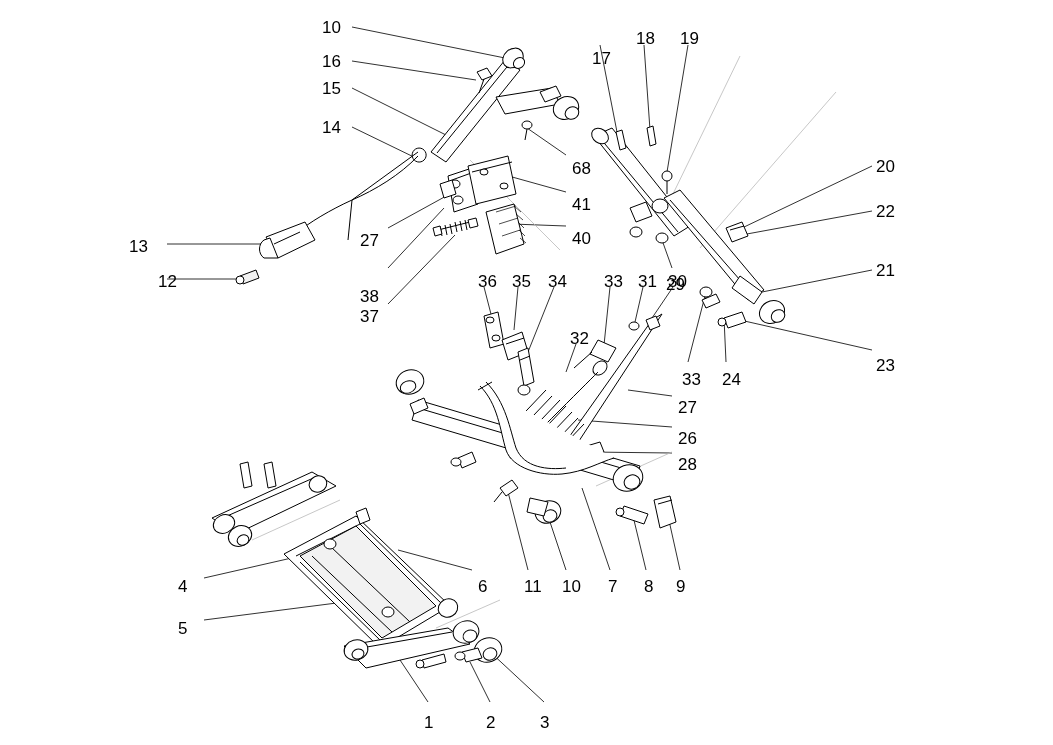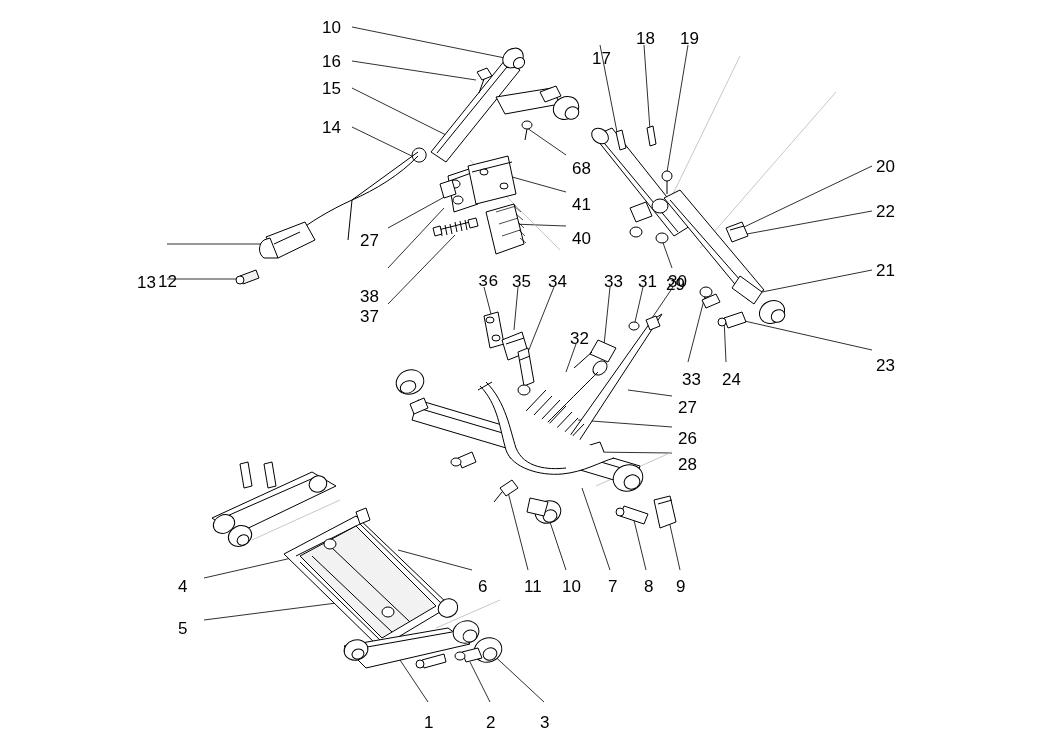--- a/index.html
+++ b/index.html
@@ -338,39 +338,39 @@
 
       <path class="fillw" d="M356 512 L366 508 L370 520 L360 524 Z"></path>
     </g>
 
   </svg>
 
   <div class="callout-label" style="left:322px; top:19px;">10</div>
   <div class="callout-label" style="left:322px; top:53px;">16</div>
   <div class="callout-label" style="left:322px; top:80px;">15</div>
   <div class="callout-label" style="left:322px; top:119px;">14</div>
-  <div class="callout-label" style="left:137px; top:238px;margin-top:36px;">13</div>
+  <div class="callout-label" style="left:129px; top:238px;">13</div>
   <div class="callout-label" style="left:123px; top:273px;margin-left:35px;">12</div>
   <div class="callout-label" style="left:360px; top:232px;">27</div>
   <div class="callout-label" style="left:360px; top:288px;">38</div>
   <div class="callout-label" style="left:360px; top:308px;">37</div>
   <div class="callout-label" style="left:572px; top:160px;">68</div>
   <div class="callout-label" style="left:572px; top:196px;">41</div>
   <div class="callout-label" style="left:572px; top:230px;">40</div>
   <div class="callout-label" style="left:592px; top:30px;margin-top:20px;">17</div>
   <div class="callout-label" style="left:636px; top:30px;">18</div>
   <div class="callout-label" style="left:680px; top:30px;">19</div>
   <div class="callout-label" style="left:876px; top:158px;">20</div>
   <div class="callout-label" style="left:876px; top:203px;">22</div>
   <div class="callout-label" style="left:876px; top:262px;">21</div>
   <div class="callout-label" style="left:876px; top:357px;">23</div>
   <div class="callout-label" style="left:666px; top:276px;">29</div>
   <div class="callout-label" style="left:682px; top:371px;">33</div>
   <div class="callout-label" style="left:722px; top:371px;">24</div>
-  <div class="callout-label" style="left:478px; top:273px;font-family:Liberation Mono, monospace;">36</div>
+  <div class="callout-label" style="left:478px; top:273px;">36</div>
   <div class="callout-label" style="left:512px; top:273px;">35</div>
   <div class="callout-label" style="left:548px; top:273px;">34</div>
   <div class="callout-label" style="left:604px; top:273px;">33</div>
   <div class="callout-label" style="left:638px; top:273px;">31</div>
   <div class="callout-label" style="left:668px; top:273px;">30</div>
   <div class="callout-label" style="left:570px; top:330px;">32</div>
   <div class="callout-label" style="left:678px; top:399px;">27</div>
   <div class="callout-label" style="left:678px; top:430px;">26</div>
   <div class="callout-label" style="left:678px; top:456px;">28</div>
   <div class="callout-label" style="left:478px; top:578px;">6</div>

